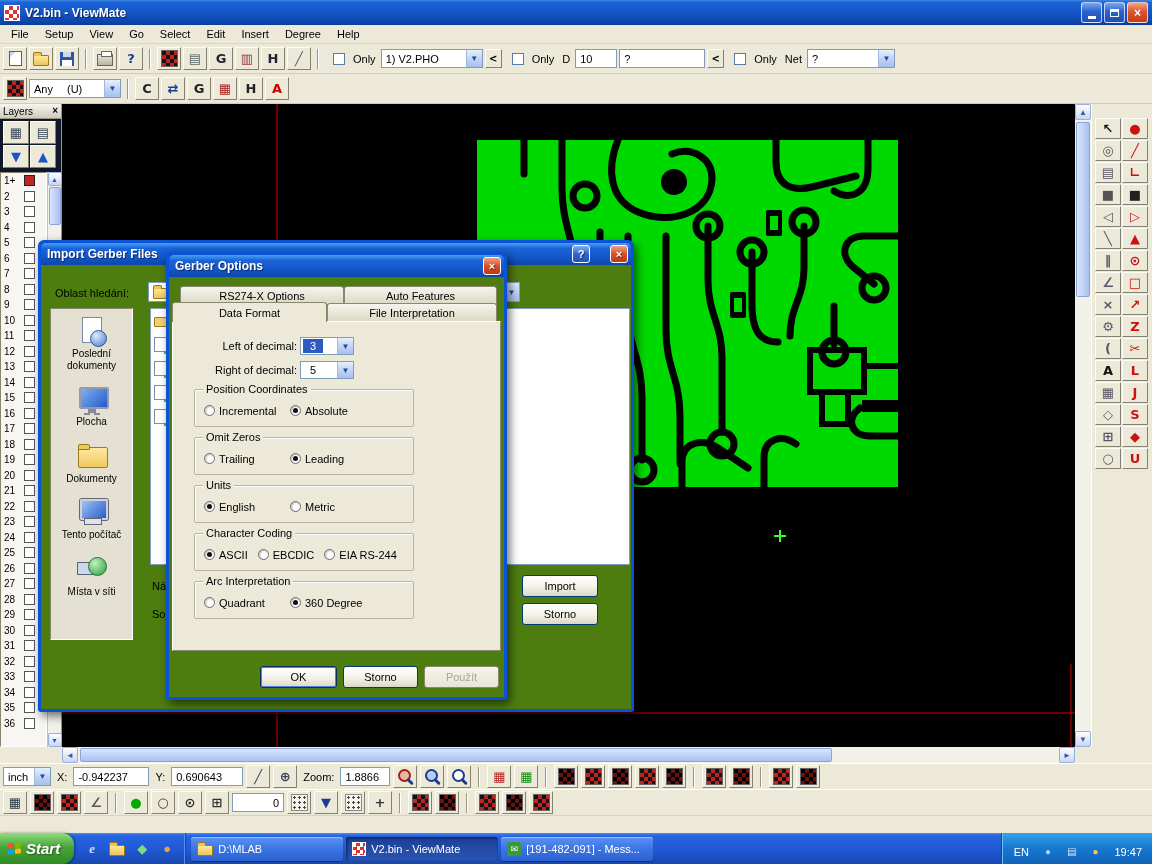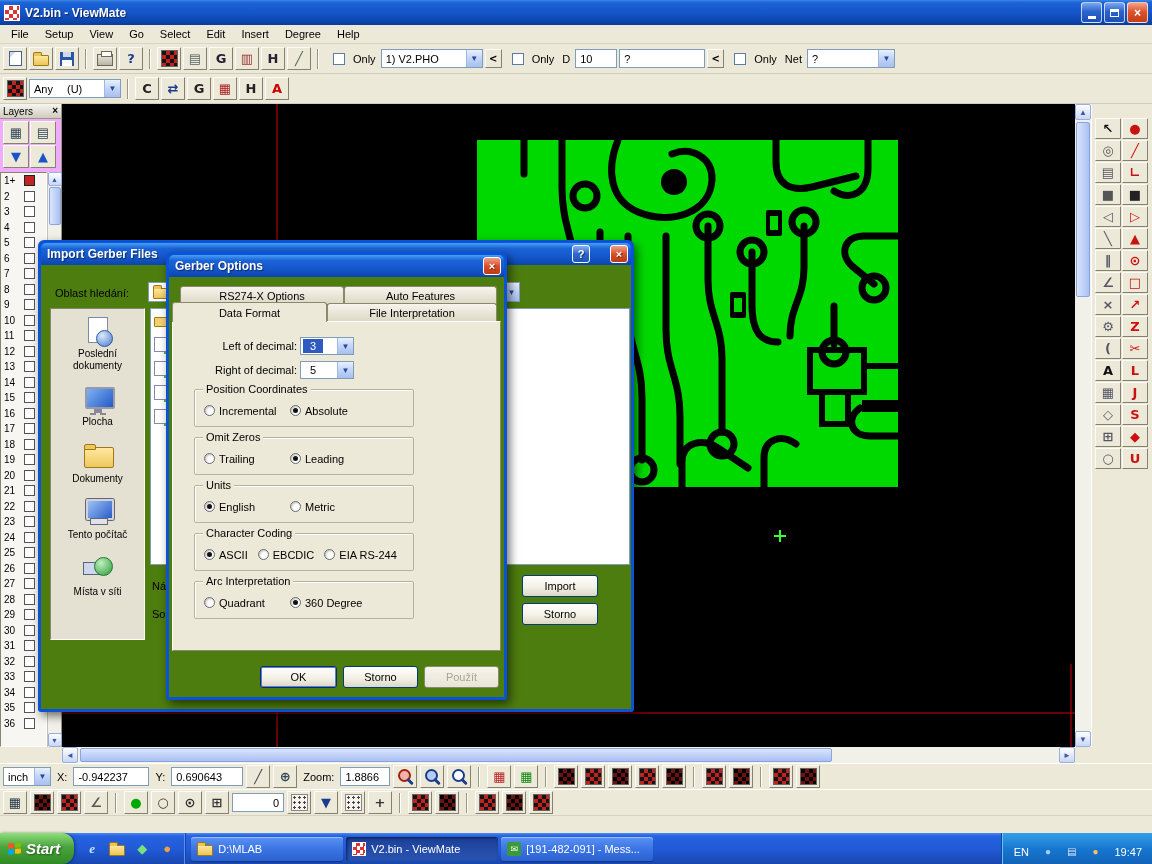--- a/index.html
+++ b/index.html
@@ -46,21 +46,21 @@
 .chk{width:17px;height:17px;border:1px solid #666;background-image:conic-gradient(#c2211e 0 25%,#141414 0 50%,#c2211e 0 75%,#141414 0);background-size:8px 8px}
 .chk.dk{background-image:conic-gradient(#6e1210 0 25%,#000 0 50%,#6e1210 0 75%,#000 0)}
 .dots{width:17px;height:17px;border:1px solid #888;background-color:#f6f4ec;background-image:radial-gradient(#444 1px,transparent 1.3px);background-size:5px 5px}
 .mag{position:relative;width:19px;height:19px}
 .mag::before{content:"";position:absolute;left:2px;top:2px;width:9px;height:9px;border:2px solid #1a3c8c;border-radius:50%;background:#fff}
 .mag::after{content:"";position:absolute;width:8px;height:3px;background:#1a3c8c;left:10px;top:13px;transform:rotate(45deg);border-radius:2px}
 .mag.red::before{background:#f0b2a8;border-color:#a02010}
 .mag.blue::before{background:#b6ccf4}
 
 
-.layers-panel{position:absolute;left:0;top:104px;width:62px;height:643px;background:#f0abfc;border-right:1px solid #9a9781;z-index:2}
+.layers-panel{position:absolute;left:0;top:104px;width:62px;height:643px;background:#0f172a;border-right:1px solid #9a9781;z-index:2}
 .lp-header{height:15px;background:linear-gradient(180deg,#f6f5f0,#cfccbd);border-bottom:1px solid #9a9781;display:flex;align-items:center;padding:0 3px;font-size:10px}
 .lp-close{margin-left:auto;font-size:10px;line-height:1;font-weight:bold}
 .lp-tools{display:flex;flex-wrap:wrap;gap:1px;padding:2px 3px}
 .lp-tools .ticon{width:26px;height:23px}
 .layer-list{position:absolute;left:0;top:68px;width:47px;bottom:0;background:#f7f6f2;border:1px solid;border-color:#88856f #fff #fff #88856f;overflow:hidden}
 .layer-row{height:15.5px;display:flex;align-items:center;font-size:10px}
 .lnum{width:18px;padding-left:3px}
 .lsq{width:11px;height:11px;border:1px solid #555;background:#fff;margin-left:5px}
 .lsq.on{background:#c22426;border-color:#222}
 .lscroll{position:absolute;right:0;top:68px;width:14px;bottom:0;background:#f1f0e9;border-left:1px solid #c5c2b2;display:flex;flex-direction:column;align-items:center}
@@ -109,21 +109,21 @@
 .dlg{position:absolute;border-radius:6px 6px 3px 3px;padding:3px;background:#0a52d6;box-shadow:3px 4px 10px rgba(0,0,0,.55)}
 .dlg-title{height:22px;display:flex;align-items:center;gap:20px;padding:0 3px 0 6px;color:#fff;font-weight:bold;font-size:12px;text-shadow:1px 1px 1px rgba(0,0,0,.5);background:linear-gradient(180deg,#46a0f4 0%,#1b63d8 25%,#1558cc 60%,#0c46ae 100%);border-radius:5px 5px 0 0}
 .dlg-title .spacer{flex:1}
 .tbtn{width:18px;height:18px;border:1px solid #fff;border-radius:3px;display:flex;align-items:center;justify-content:center;color:#fff;font-weight:bold;font-size:11px;background:linear-gradient(180deg,#86aef2,#2f66cf 50%,#1f54bb);flex:0 0 auto}
 .tbtn.close{background:linear-gradient(180deg,#f0a08a,#da4f28 50%,#bd3a14)}
 .dlg-body{position:relative;background:#4d7c0f}
 
 
 #import-dlg{left:38px;top:240px;width:596px;height:472px;z-index:50}
 #import-dlg .dlg-body{height:444px}
-.places{position:absolute;left:9px;top:43px;width:95px;height:332px;background:#e4e1d2;border:1px solid;border-color:#88856f #fff #fff #88856f;display:flex;flex-direction:column;align-items:center;padding-top:8px;gap:14px}
+.places{position:absolute;left:9px;top:43px;width:83px;height:332px;background:#e4e1d2;border:1px solid;border-color:#88856f #fff #fff #88856f;display:flex;flex-direction:column;align-items:center;padding-top:8px;gap:14px}
 .place{display:flex;flex-direction:column;align-items:center;text-align:center;font-size:10px;line-height:1.15;width:90px}
 .pi{width:34px;height:28px;position:relative;margin-bottom:3px}
 .pi-recent::before{content:"";position:absolute;left:7px;top:0;width:18px;height:24px;background:#fff;border:1px solid #7a8aa8}
 .pi-recent::after{content:"";position:absolute;right:2px;bottom:-2px;width:15px;height:15px;border-radius:50%;background:radial-gradient(circle at 35% 30%,#dbe9ff,#4d7cc7);border:1px solid #2a57a0}
 .pi-desktop::before{content:"";position:absolute;left:4px;top:2px;width:26px;height:18px;background:linear-gradient(135deg,#7fb2f2,#2459c8);border:2px solid #99a;border-radius:2px}
 .pi-desktop::after{content:"";position:absolute;left:13px;bottom:0;width:8px;height:4px;background:#889;box-shadow:-5px 3px 0 -1px #889,5px 3px 0 -1px #889}
 .pi-docs::before{content:"";position:absolute;left:3px;top:5px;width:28px;height:19px;background:linear-gradient(#ffe9a0,#eec85e);border:1px solid #a07818;border-radius:2px}
 .pi-docs::after{content:"";position:absolute;left:3px;top:2px;width:10px;height:4px;background:#eec85e;border:1px solid #a07818;border-radius:2px 2px 0 0}
 .pi-computer::before{content:"";position:absolute;left:5px;top:1px;width:24px;height:17px;background:linear-gradient(135deg,#9cc3f5,#2a5cc9);border:2px solid #cfd2d8;box-shadow:0 0 0 1px #667;border-radius:2px}
 .pi-computer::after{content:"";position:absolute;left:9px;bottom:1px;width:16px;height:5px;background:#dfe2e8;border:1px solid #667}

